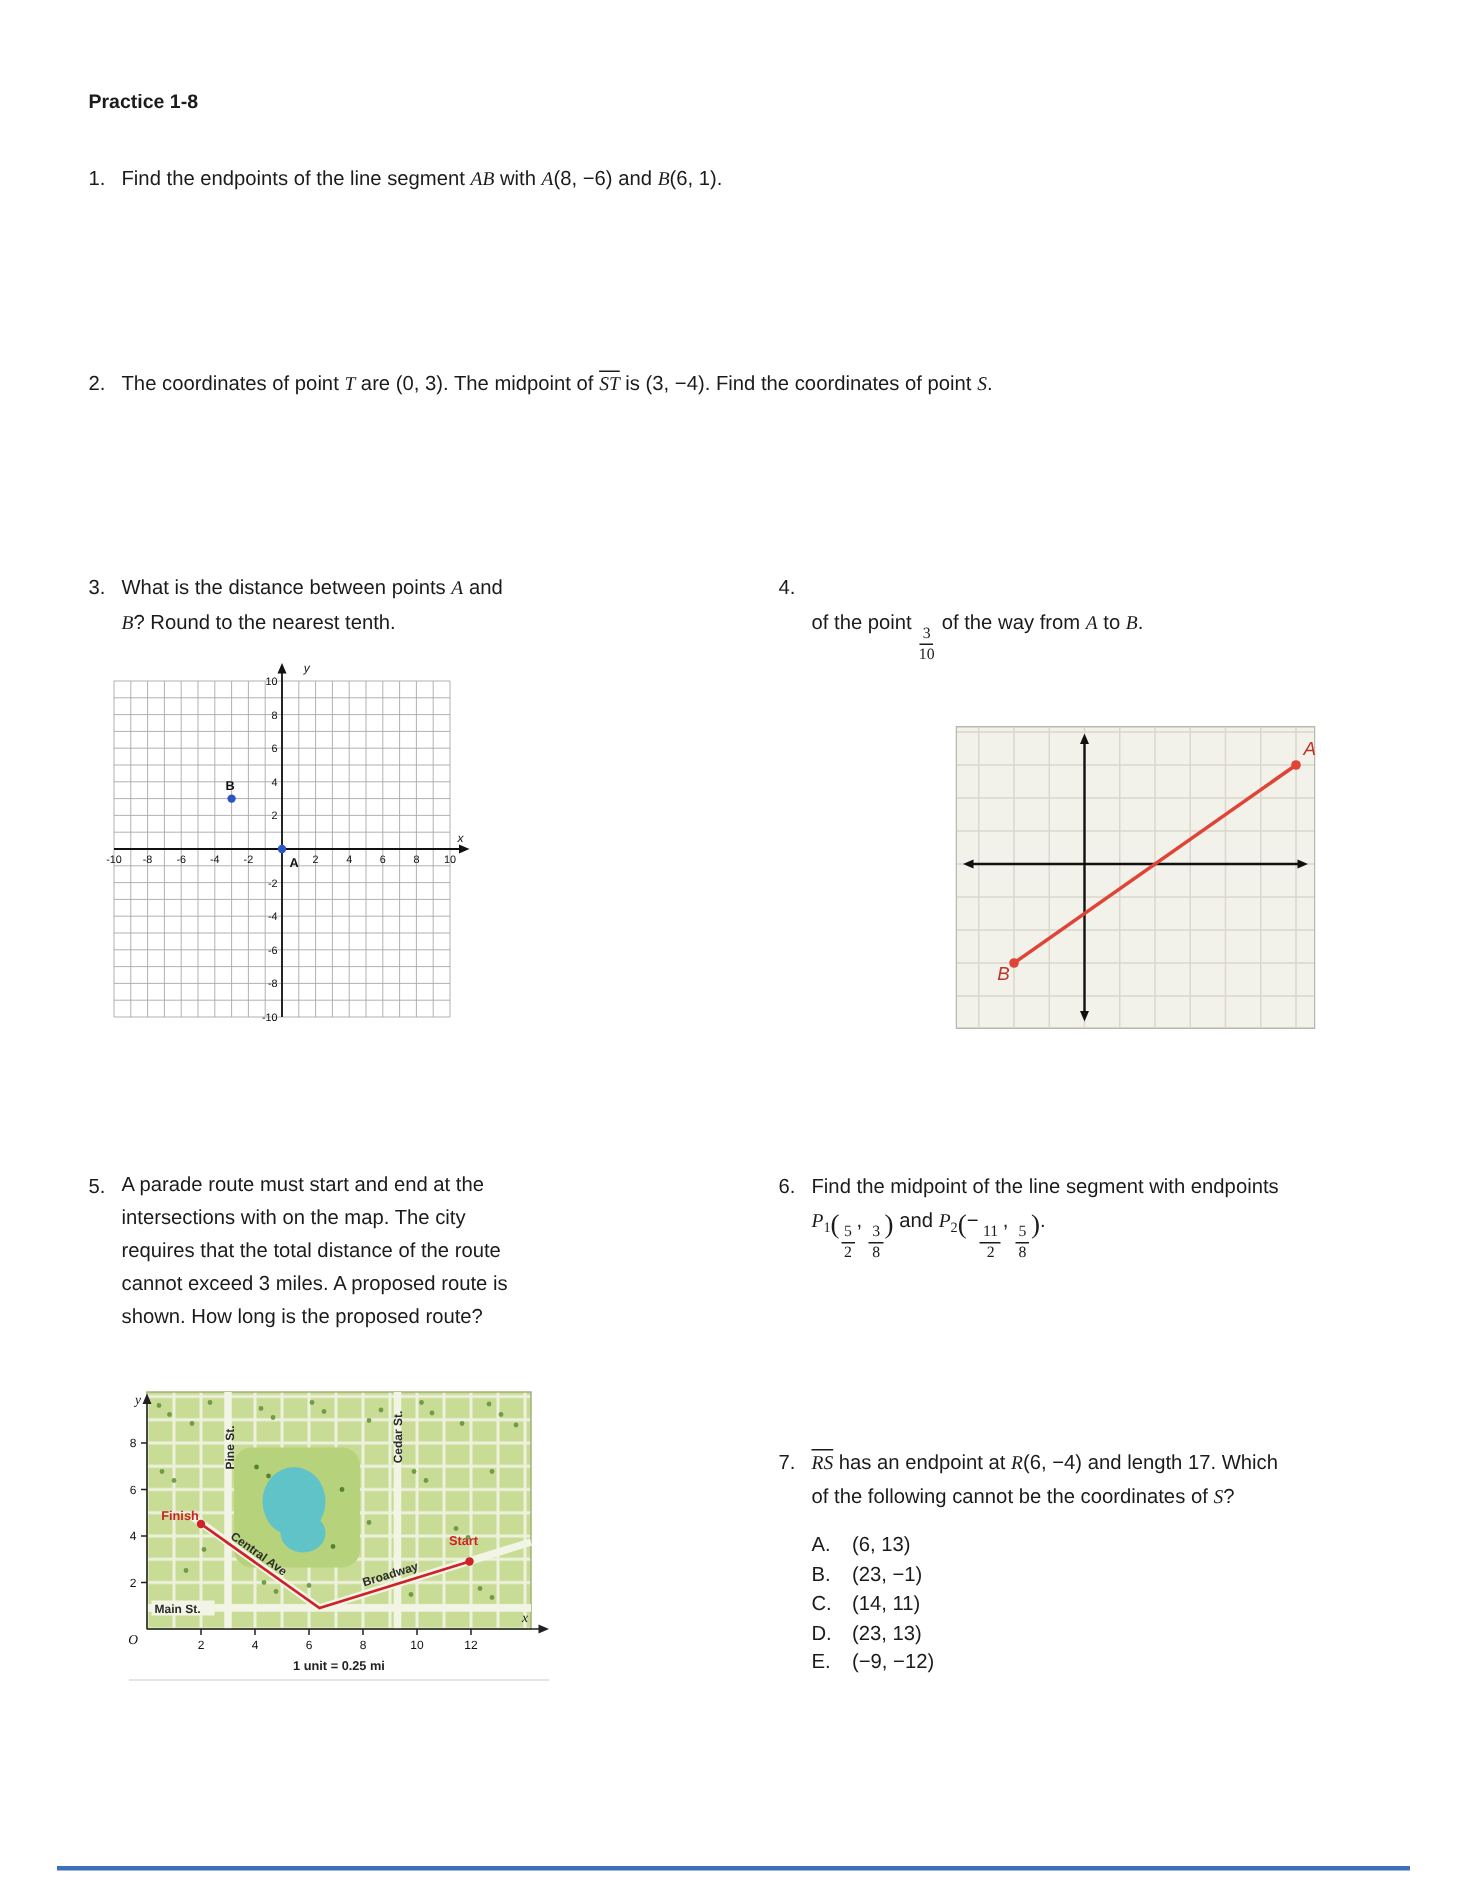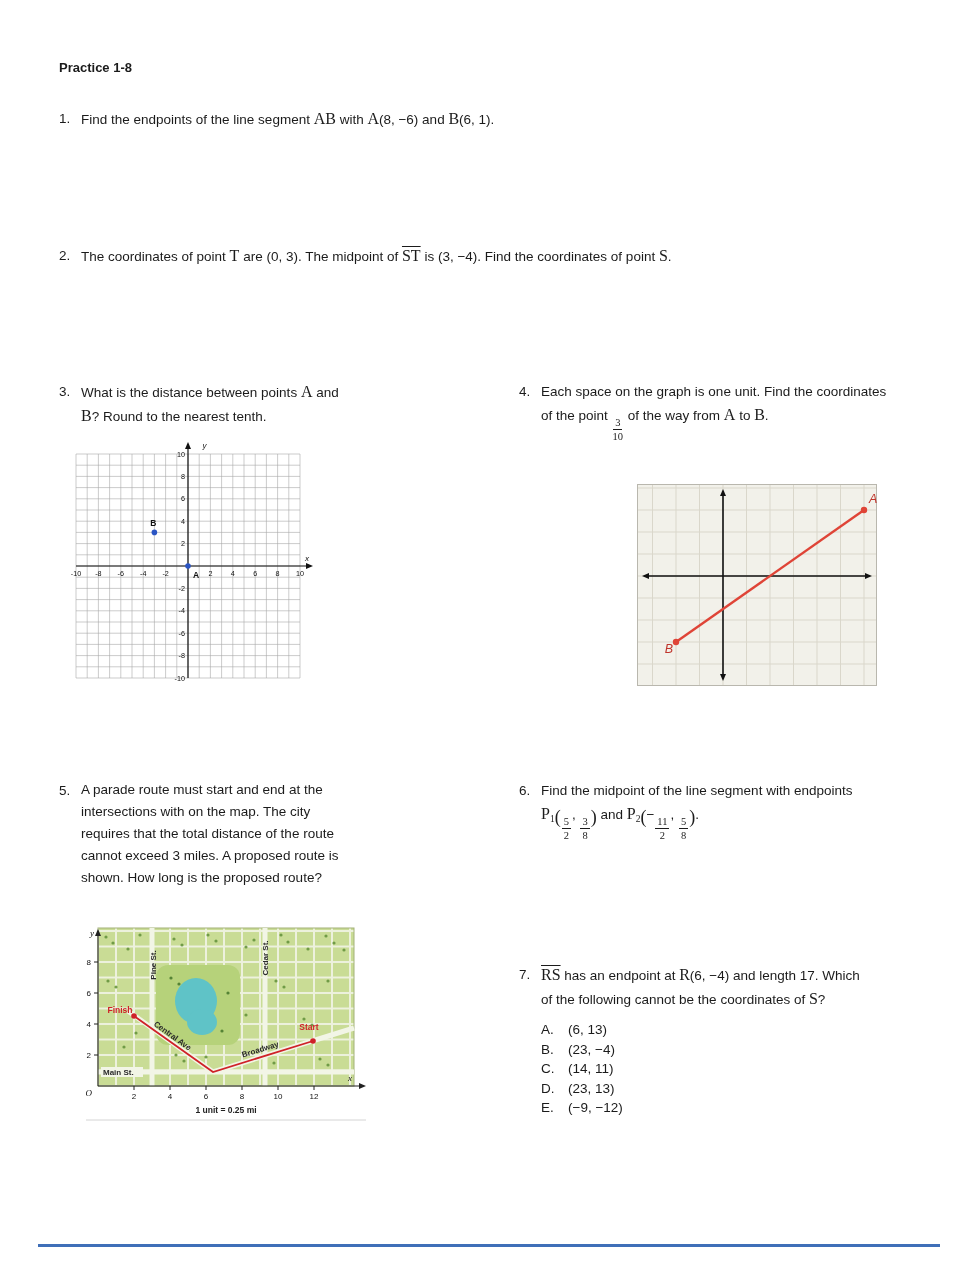--- a/index.html
+++ b/index.html
@@ -5,21 +5,21 @@
   * { margin:0; padding:0; box-sizing:border-box; }
   html,body { background:#ffffff; }
   body {
     width:979px; height:1266px; position:relative; overflow:hidden;
     font-family:"Liberation Sans", sans-serif; color:#1b1b1b;
   }
   .title { position:absolute; left:59px; top:60px; font-size:13px; font-weight:700; }
   .prob { position:absolute; display:flex; font-size:13.5px; line-height:23px; }
   .pnum { flex:0 0 22px; }
   .ptext { flex:1; }
-  .mi { font-family:"Liberation Serif", serif; font-size:16px; }
+  .mi { font-family:"Liberation Serif", serif; font-style:italic; font-size:13px; }
   .ol { text-decoration:overline; }
   .msub { font-size:9.5px; vertical-align:-3px; font-family:"Liberation Serif", serif; }
   .paren { font-family:"Liberation Serif", serif; font-size:18px; vertical-align:-4px; }
   .frac { display:inline-flex; flex-direction:column; align-items:center; vertical-align:-6px;
           line-height:1.05; font-family:"Liberation Serif", serif; font-size:10.5px; margin:0 1px; }
   .frac .fn { border-bottom:1px solid #1b1b1b; padding:0 2px 1px; }
   .frac .fd { padding-top:1px; }
   .choices { position:absolute; left:541px; top:1020px; font-size:13.5px; line-height:19.6px; }
   .crow { display:flex; }
   .cl { width:27px; }
@@ -121,21 +121,21 @@
     <text x="134.5" y="10" font-size="8" font-style="italic" fill="#111">y</text>
     <text x="237" y="123" font-size="8" font-style="italic" fill="#111">x</text>
     <circle cx="86.4" cy="94.4" r="2.8" fill="#2b55c4"></circle>
     <text x="85.4" y="88.4" text-anchor="middle" font-size="8.5" font-weight="bold" fill="#111">B</text>
     <circle cx="120" cy="128" r="2.8" fill="#2b55c4"></circle>
     <text x="128" y="140" text-anchor="middle" font-size="8.5" font-weight="bold" fill="#111">A</text>
   </svg>
 
 <div class="prob" style="left:519px; top:380px; width:430px;">
   <span class="pnum">4.</span>
-  <div class="ptext"><span>Each space on the graph is one unit. Find the coordinates</span><br><span>of the point </span><span class="frac">
+  <div class="ptext"><br><span>of the point </span><span class="frac">
         <span class="fn">3</span>
         <span class="fd">10</span>
       </span><span> of the way from </span><span class="mi">A</span><span> to </span><span class="mi">B</span><span>.</span></div>
 </div>
 
 <svg id="graph4" width="240" height="202" style="left:637px; top:484px;">
     <rect x="0.5" y="0.5" width="239" height="201" fill="#f2f1ea" stroke="#b9b7ae" stroke-width="1"></rect>
     <line x1="15.5" y1="1" x2="15.5" y2="201" stroke="#dad7cb" stroke-width="1"></line>
     <line x1="39" y1="1" x2="39" y2="201" stroke="#dad7cb" stroke-width="1"></line>
     <line x1="62.5" y1="1" x2="62.5" y2="201" stroke="#dad7cb" stroke-width="1"></line>
@@ -305,21 +305,21 @@
   <div class="ptext"><span class="mi ol">RS</span><span> has an endpoint at </span><span class="mi">R</span><span>(6, −4) and length 17. Which</span><br><span>of the following cannot be the coordinates of </span><span class="mi">S</span><span>?</span></div>
 </div>
 
 <div class="choices">
   <div class="crow">
       <span class="cl">A.</span>
       <span>(6, 13)</span>
     </div>
   <div class="crow">
       <span class="cl">B.</span>
-      <span>(23, −4)</span>
+      <span>(23, −1)</span>
     </div>
   <div class="crow">
       <span class="cl">C.</span>
       <span>(14, 11)</span>
     </div>
   <div class="crow">
       <span class="cl">D.</span>
       <span>(23, 13)</span>
     </div>
   <div class="crow">

